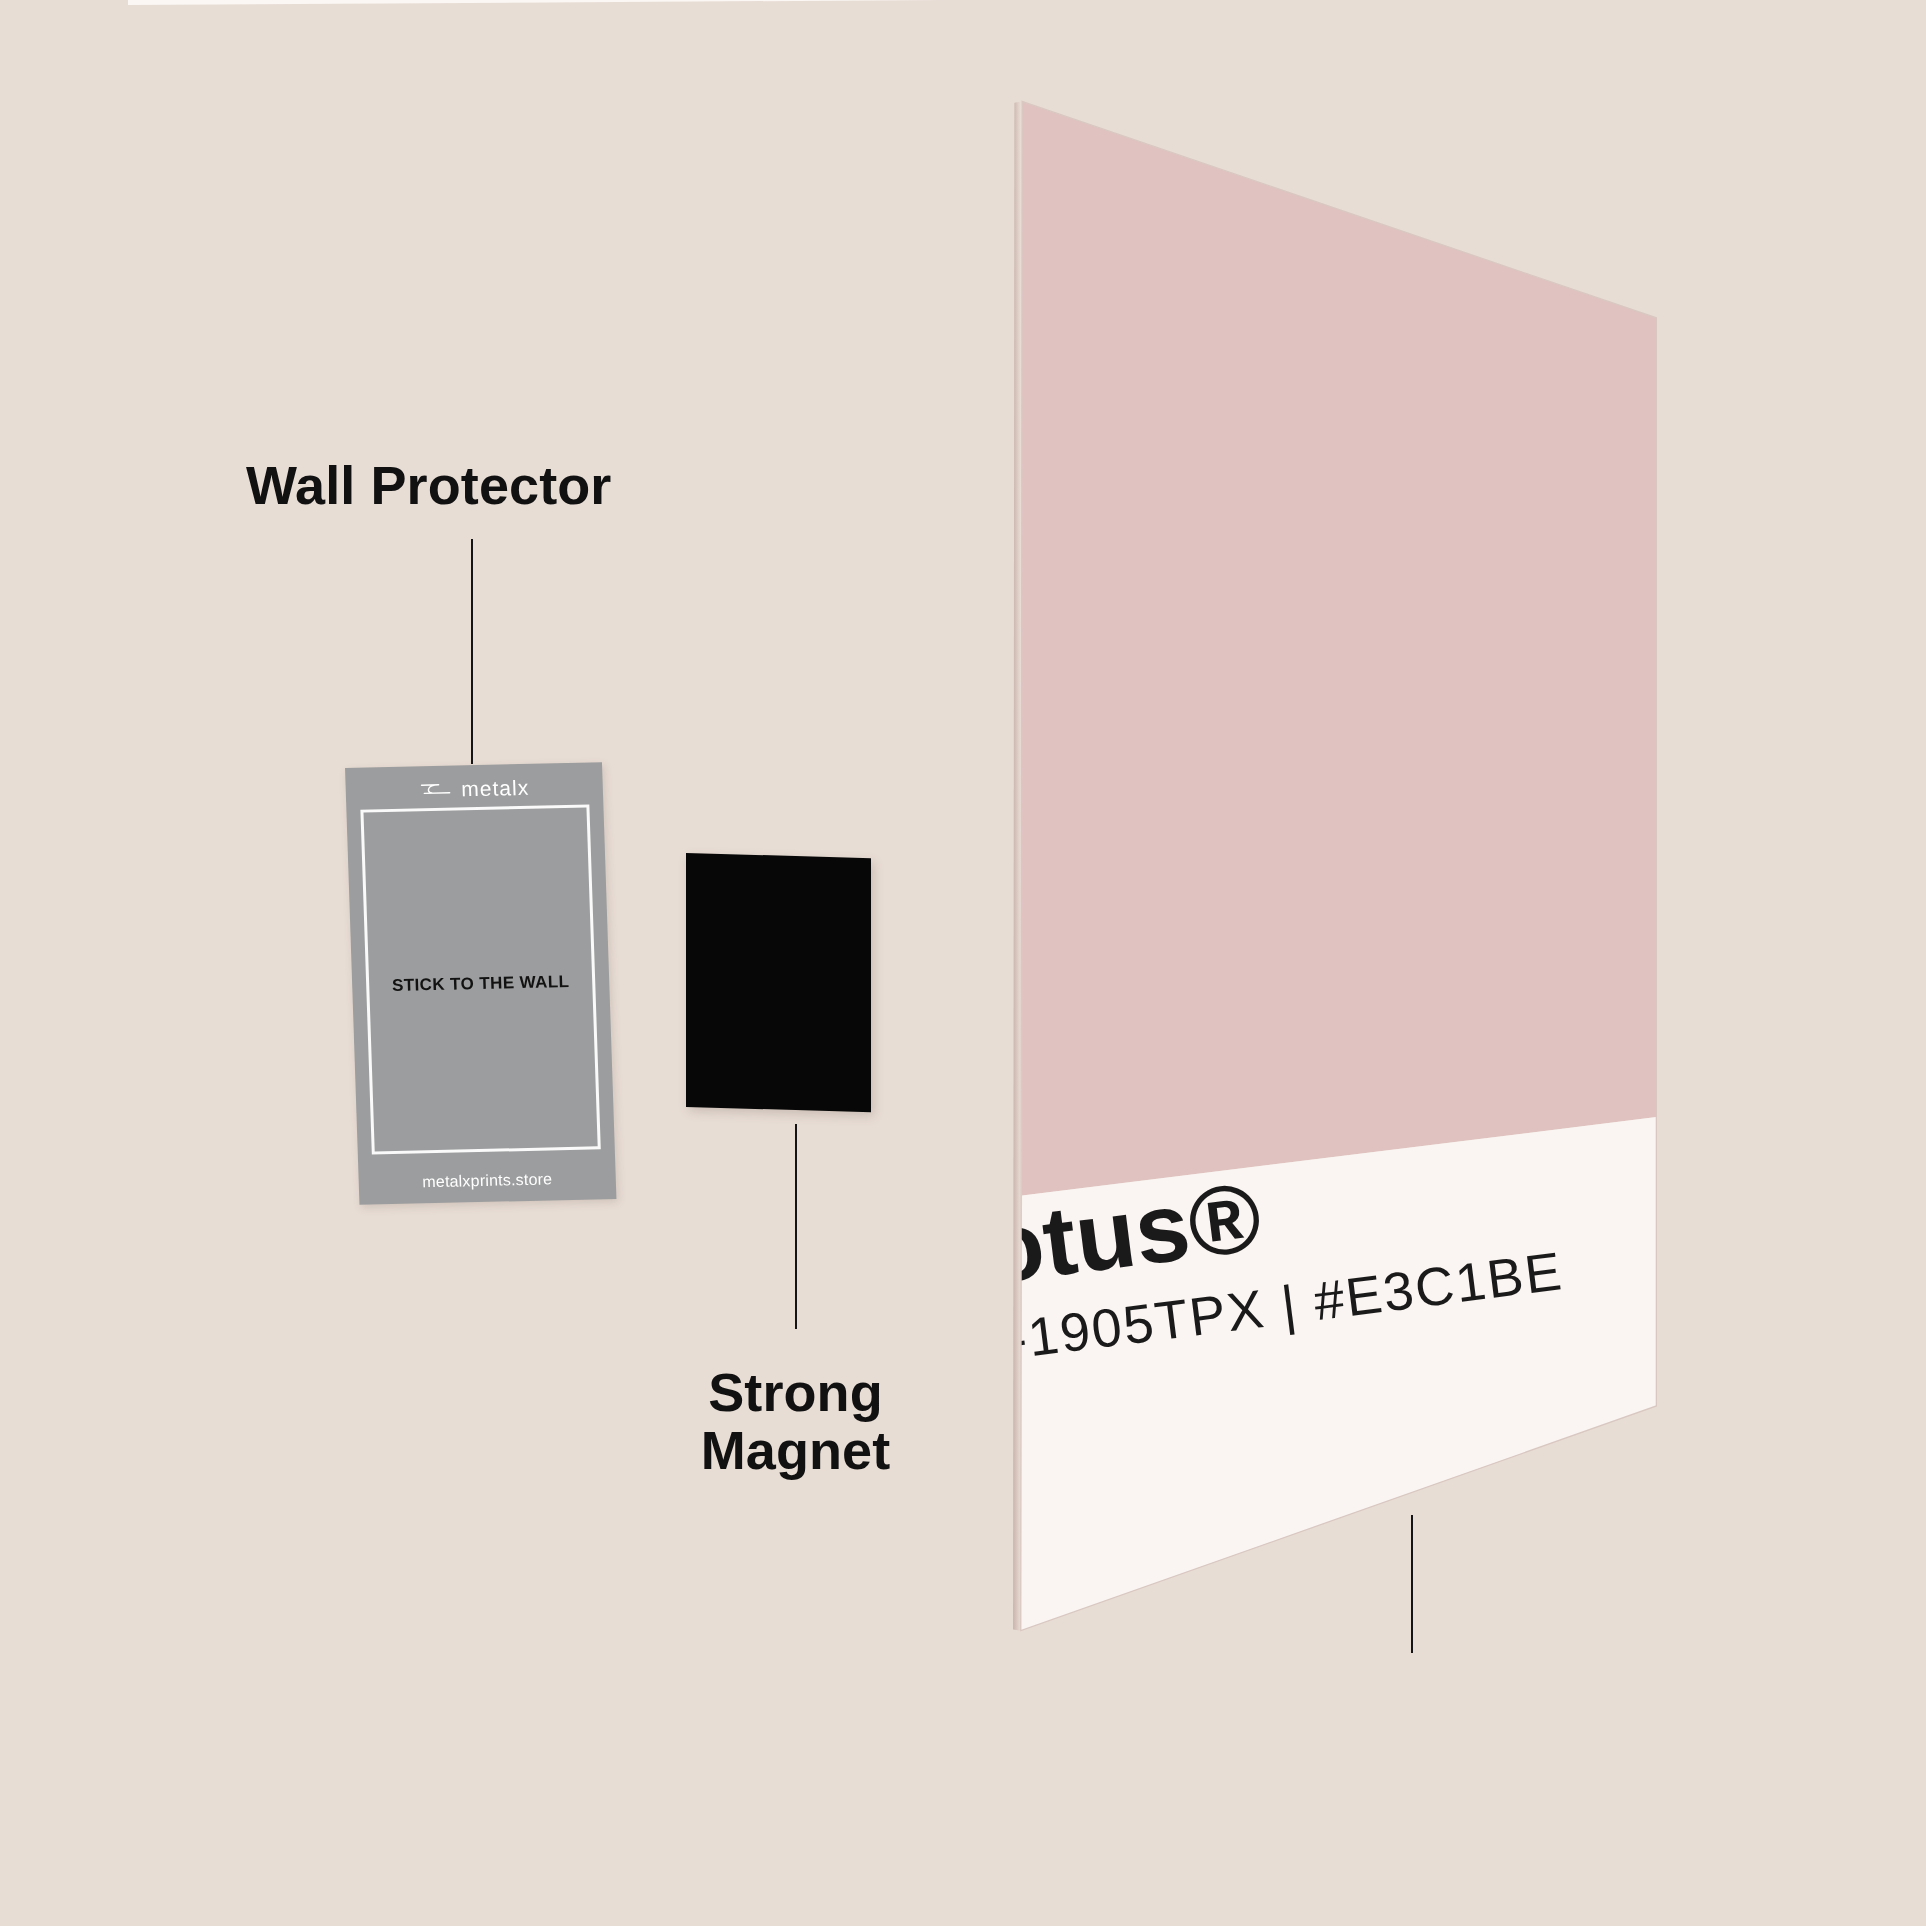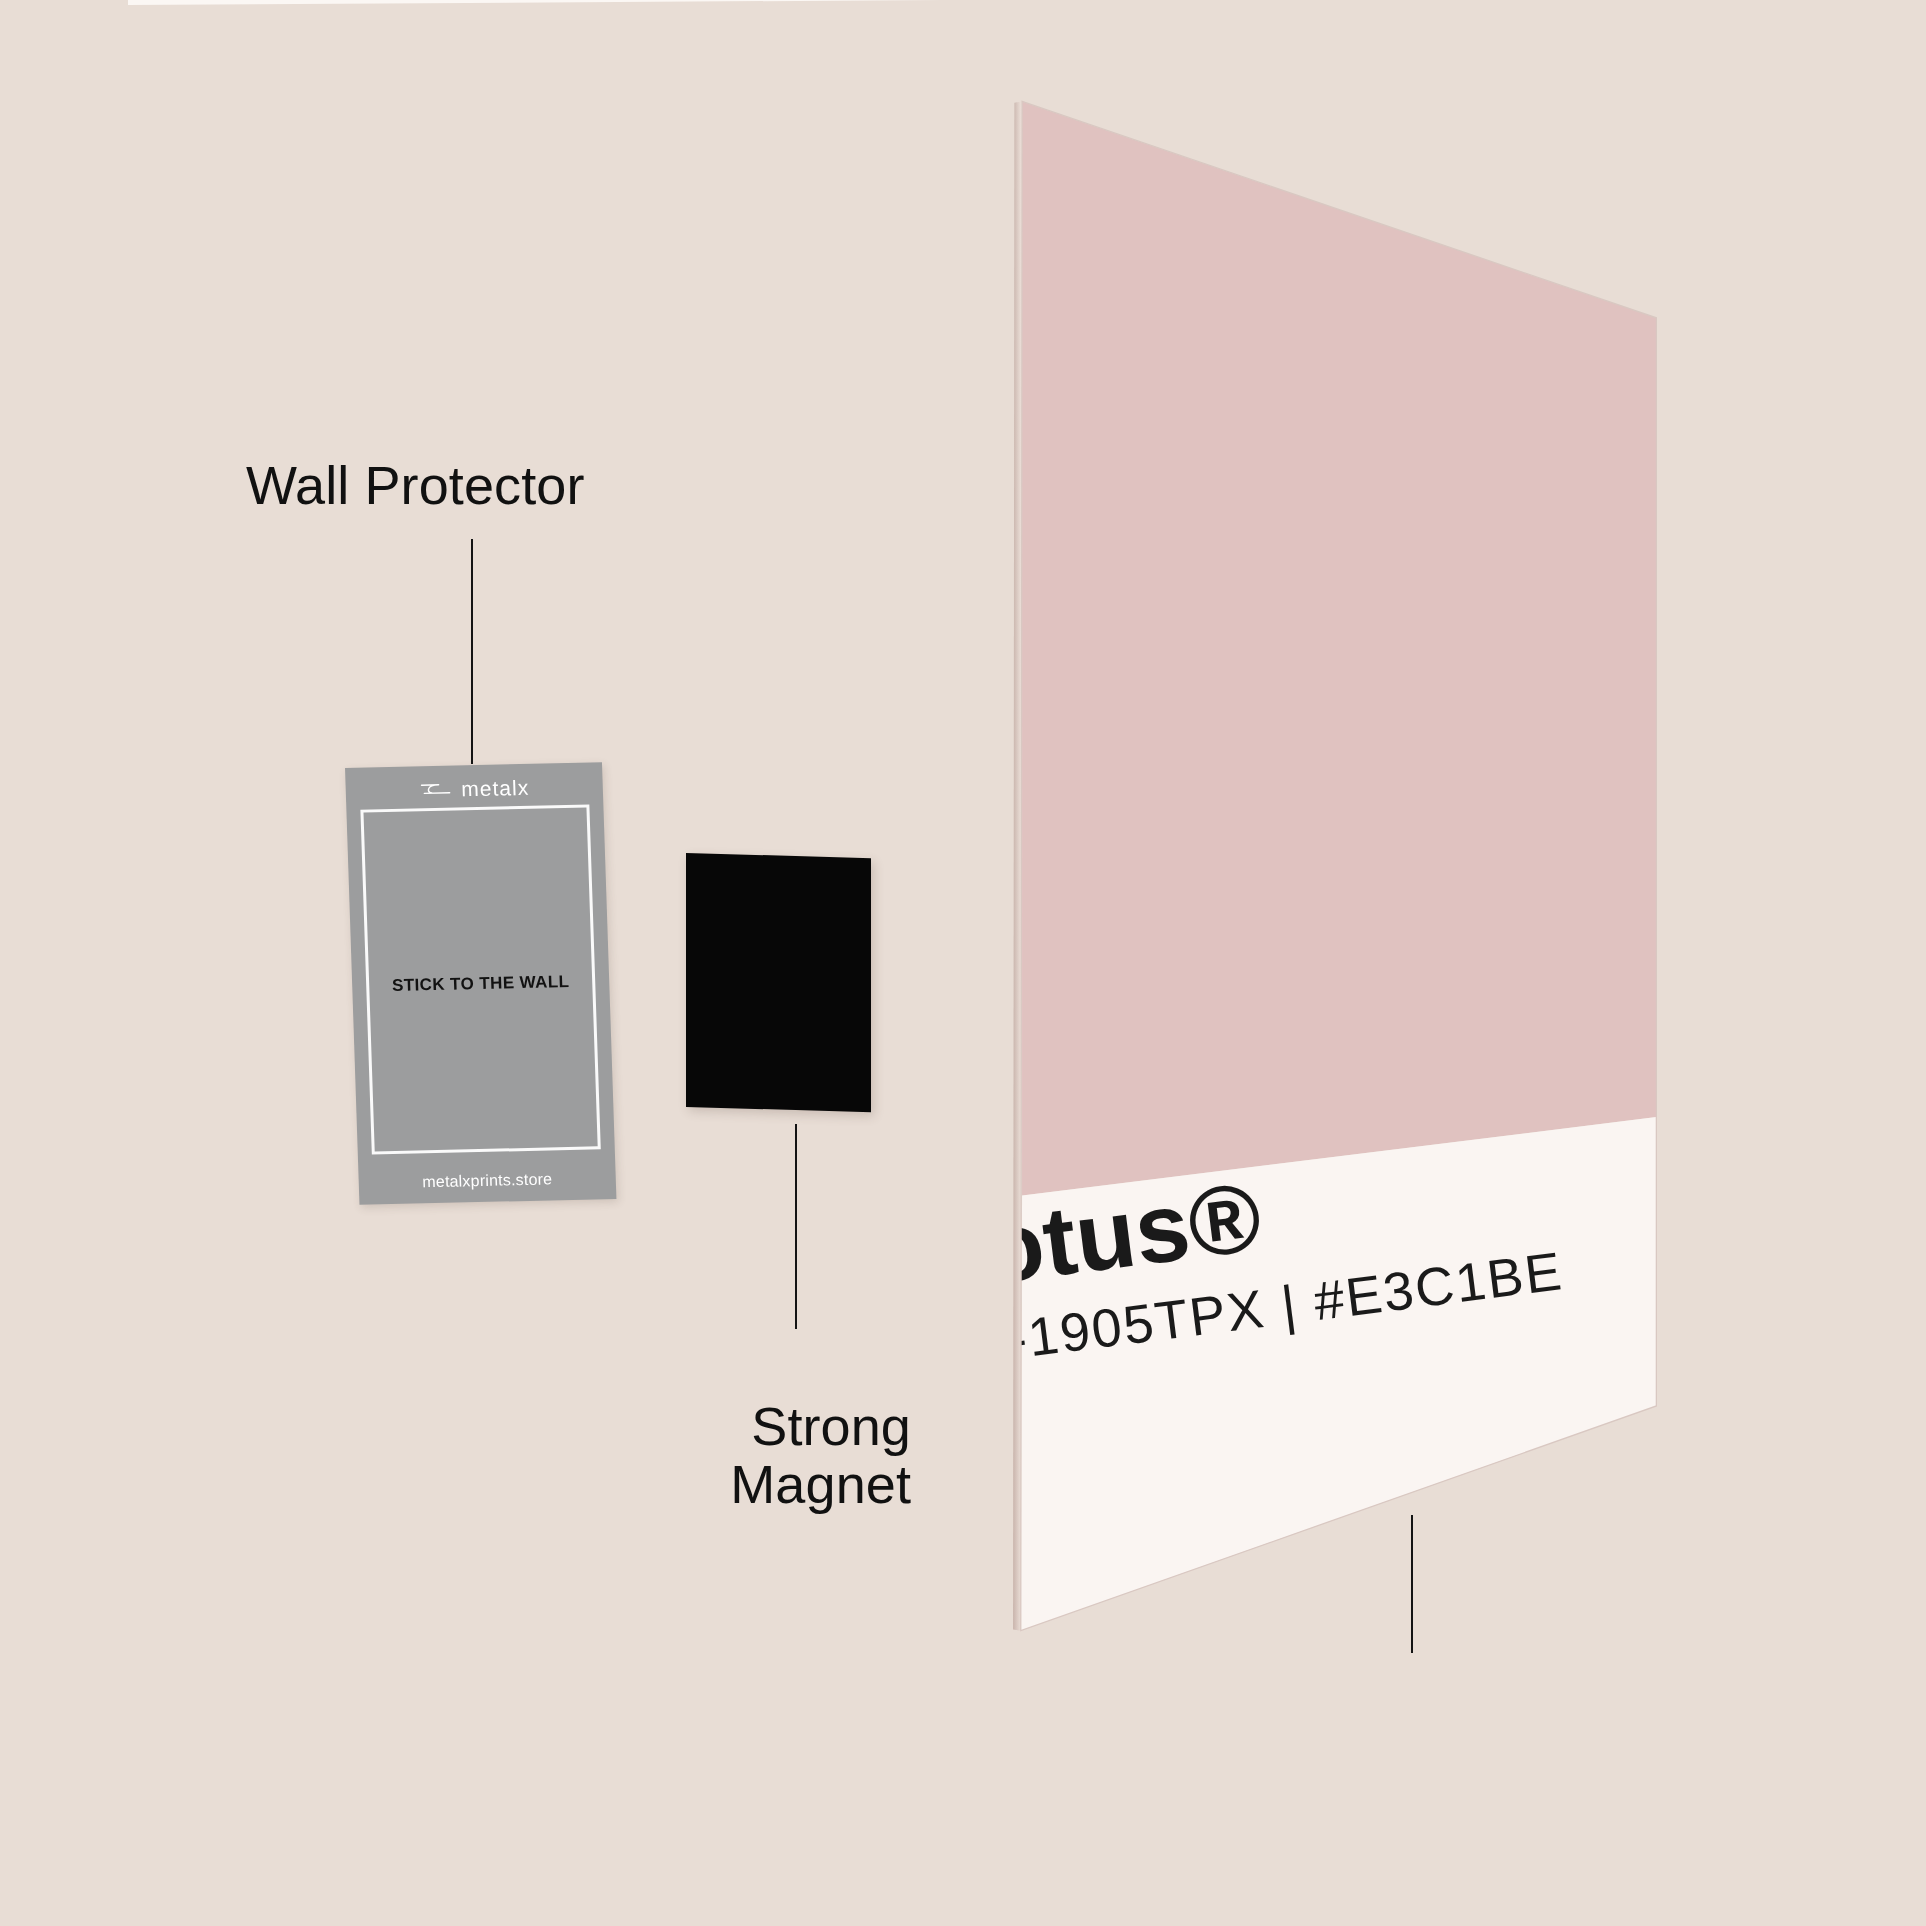--- a/index.html
+++ b/index.html
@@ -38,35 +38,35 @@
     background: #141414;
   }
   .leader-wall     { left: 471px;  top: 539px;  height: 225px; }
   .leader-magnet   { left: 795px; top: 1124px; height: 205px; }
   .leader-poster   { left: 1411px; top: 1515px; height: 138px; }
 
   
   .label {
     position: absolute;
     color: #111111;
-    font-weight: 400;
+    font-weight: 700;
     letter-spacing: 0.1px;
     white-space: pre-line;
     line-height: 1.08;
   }
   .label-wall {
     left: 246px;
     top: 456px;
     font-size: 54px;
   }
   .label-magnet {
     left: 680px;
-    top: 1397px;
+    top: 1363px;
     font-size: 54px;
-    text-align: right;
+    text-align: center;
     width: 231px;
   }
   .label-poster {
     left: 1217px;
     top: 1685px;
     font-size: 54px;
   }
 
   
   .protector {

